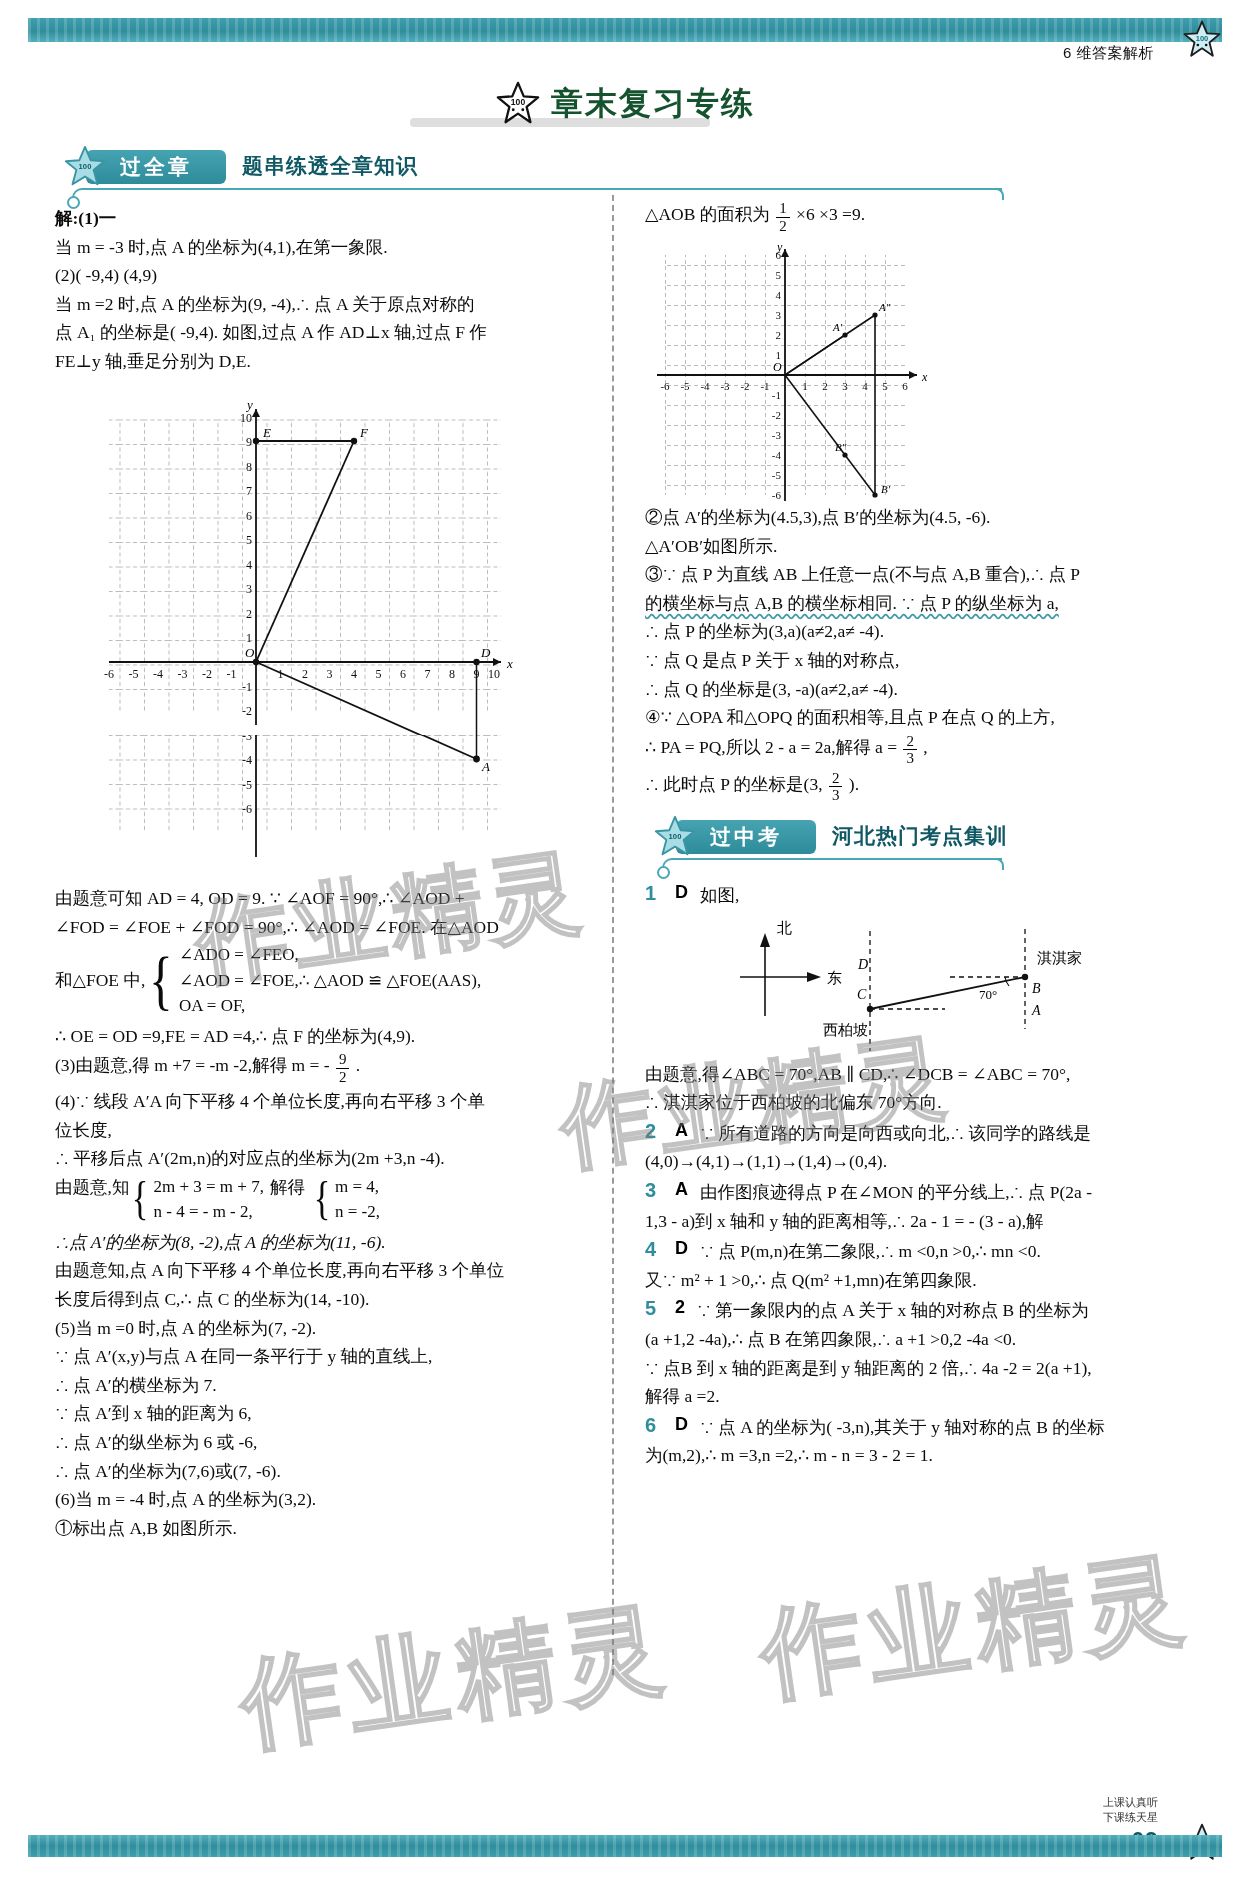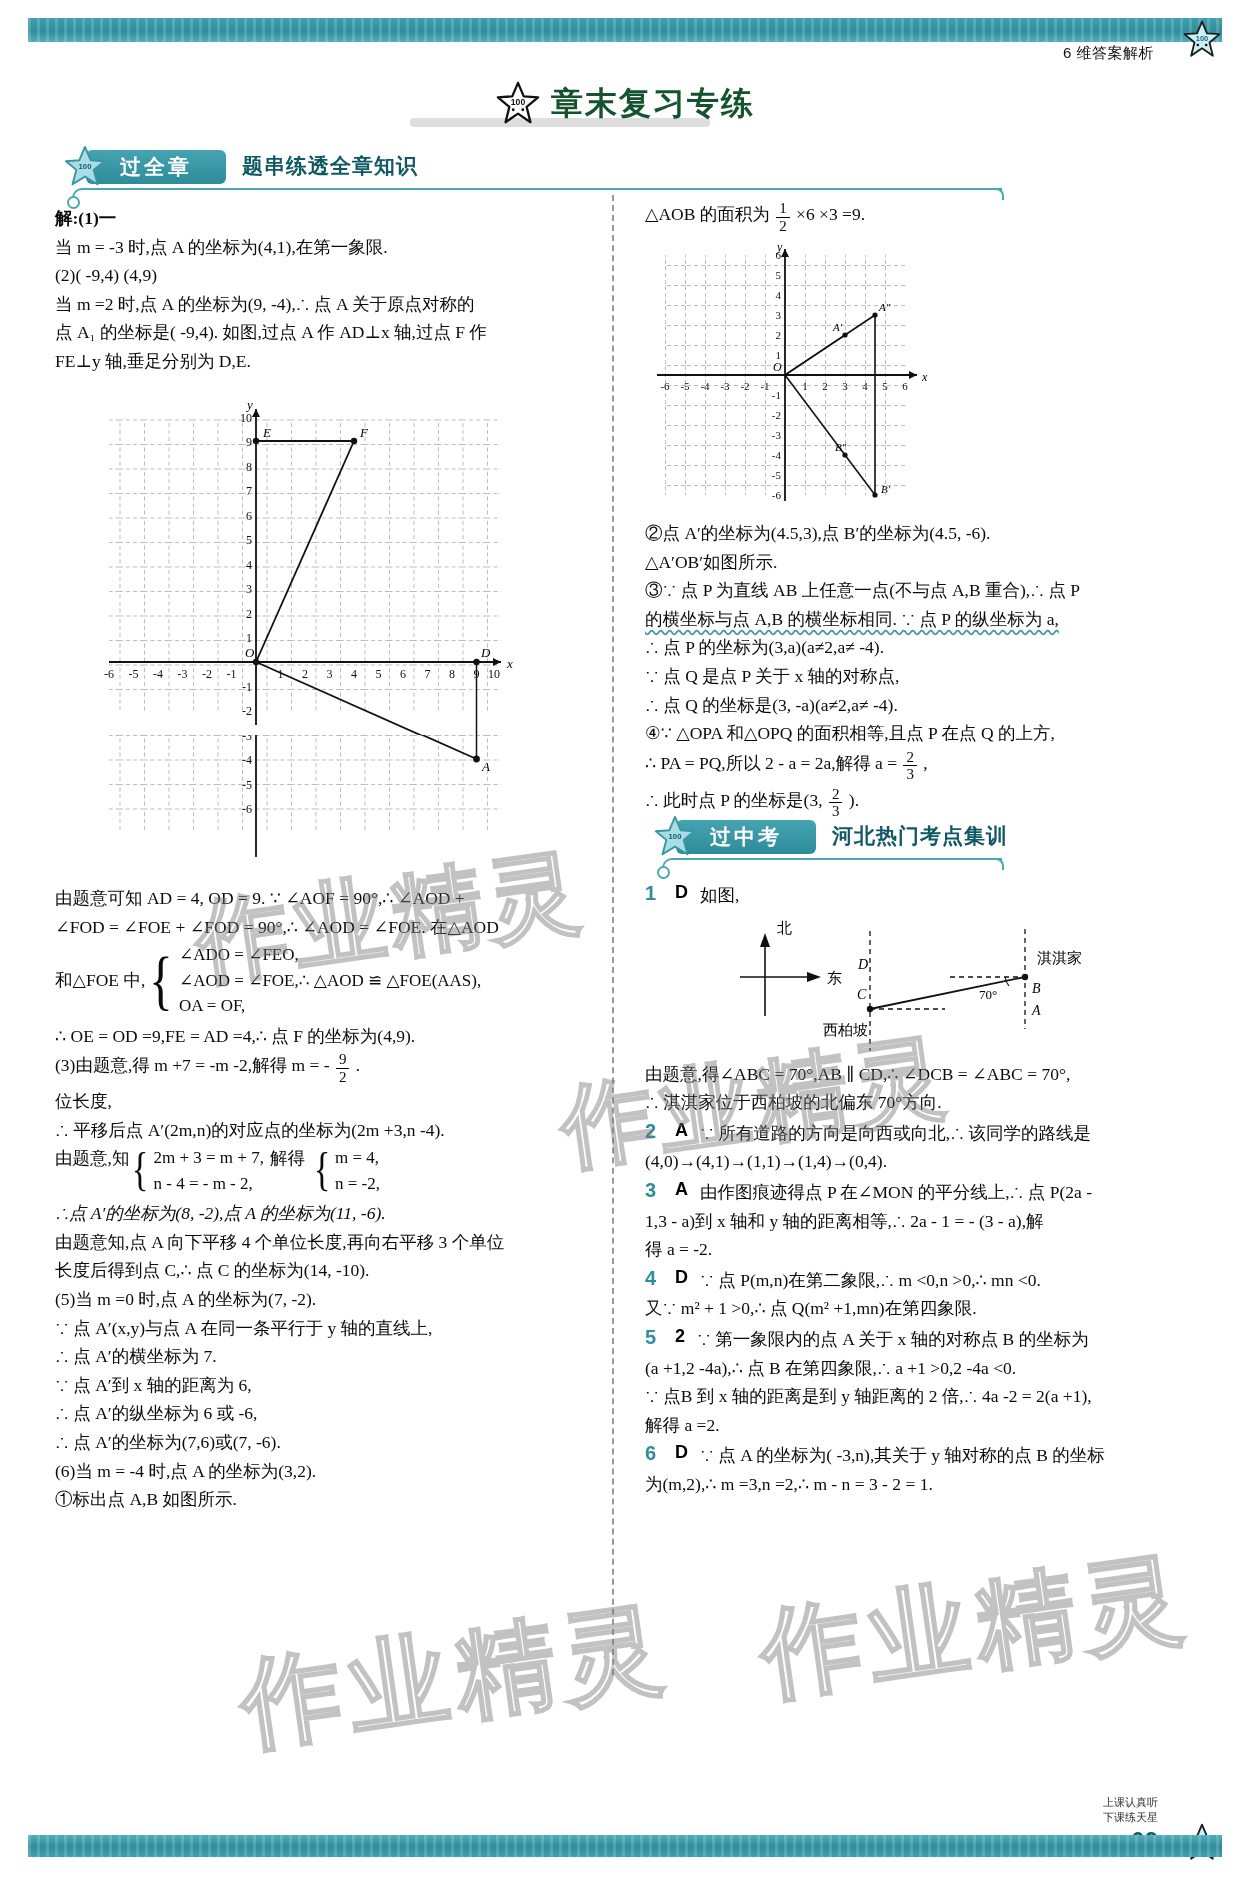--- a/index.html
+++ b/index.html
@@ -333,20 +333,21 @@
 
     <p class="ln">
       <span>(3)由题意,得 m +7 = -m -2,解得 m = -</span>
       <span class="frac">
         <span class="num">9</span>
         <span class="den">2</span>
       </span>
       <span>.</span>
     </p>
 
+    <p class="ln">(4)∵ 线段 A′A 向下平移 4 个单位长度,再向右平移 3 个单</p>
     <p class="ln">位长度,</p>
     <p class="ln">∴ 平移后点 A′(2m,n)的对应点的坐标为(2m +3,n -4).</p>
 
     <div class="ln" style="display:flex; align-items:flex-start; margin-top:2px;">
       <span>由题意,知</span>
       <span class="sys">
         <span class="brace">{</span>
         <span class="rows">
           <div>2m + 3 = m + 7,</div>
           <div>n - 4 = - m - 2,</div>
@@ -442,21 +443,21 @@
       <circle cx="200" cy="90" r="2.6" fill="#111"></circle>
       <circle cx="200" cy="210" r="2.6" fill="#111"></circle>
       <circle cx="230" cy="250" r="2.6" fill="#111"></circle>
       <text x="234" y="66" font-size="11" font-style="italic" font-family="serif">A″</text>
       <text x="188" y="86" font-size="11" font-style="italic" font-family="serif">A′</text>
       <text x="190" y="206" font-size="11" font-style="italic" font-family="serif">B″</text>
       <text x="236" y="248" font-size="11" font-style="italic" font-family="serif">B′</text>
     </svg>
   </div>
 
-  <div style="position:absolute; top:520px; width:480px;">
+  <div style="position:absolute; top:504px; width:480px;">
     <p class="ln">②点 A′的坐标为(4.5,3),点 B′的坐标为(4.5, -6).</p>
     <p class="ln">△A′OB′如图所示.</p>
     <p class="ln">③∵ 点 P 为直线 AB 上任意一点(不与点 A,B 重合),∴ 点 P</p>
     <p class="ln wavy">的横坐标与点 A,B 的横坐标相同. ∵ 点 P 的纵坐标为 a,</p>
     <p class="ln">∴ 点 P 的坐标为(3,a)(a≠2,a≠ -4).</p>
     <p class="ln">∵ 点 Q 是点 P 关于 x 轴的对称点,</p>
     <p class="ln">∴ 点 Q 的坐标是(3, -a)(a≠2,a≠ -4).</p>
     <p class="ln">④∵ △OPA 和△OPQ 的面积相等,且点 P 在点 Q 的上方,</p>
 
     <p class="ln">
@@ -545,21 +546,20 @@
   <p class="ln">(4,0)→(4,1)→(1,1)→(1,4)→(0,4).</p>
 
   <div class="qrow">
     <span class="qnum">3</span>
     <span class="qans">A</span>
     <span class="qbody">
       <p class="ln">由作图痕迹得点 P 在∠MON 的平分线上,∴ 点 P(2a -</p>
     </span>
   </div>
   <p class="ln">1,3 - a)到 x 轴和 y 轴的距离相等,∴ 2a - 1 = - (3 - a),解</p>
-  <p class="ln">得 a = -2.</p>
 
   <div class="qrow">
     <span class="qnum">4</span>
     <span class="qans">D</span>
     <span class="qbody">
       <p class="ln">∵ 点 P(m,n)在第二象限,∴ m &lt;0,n &gt;0,∴ mn &lt;0.</p>
     </span>
   </div>
   <p class="ln">又∵ m² + 1 &gt;0,∴ 点 Q(m² +1,mn)在第四象限.</p>
 

